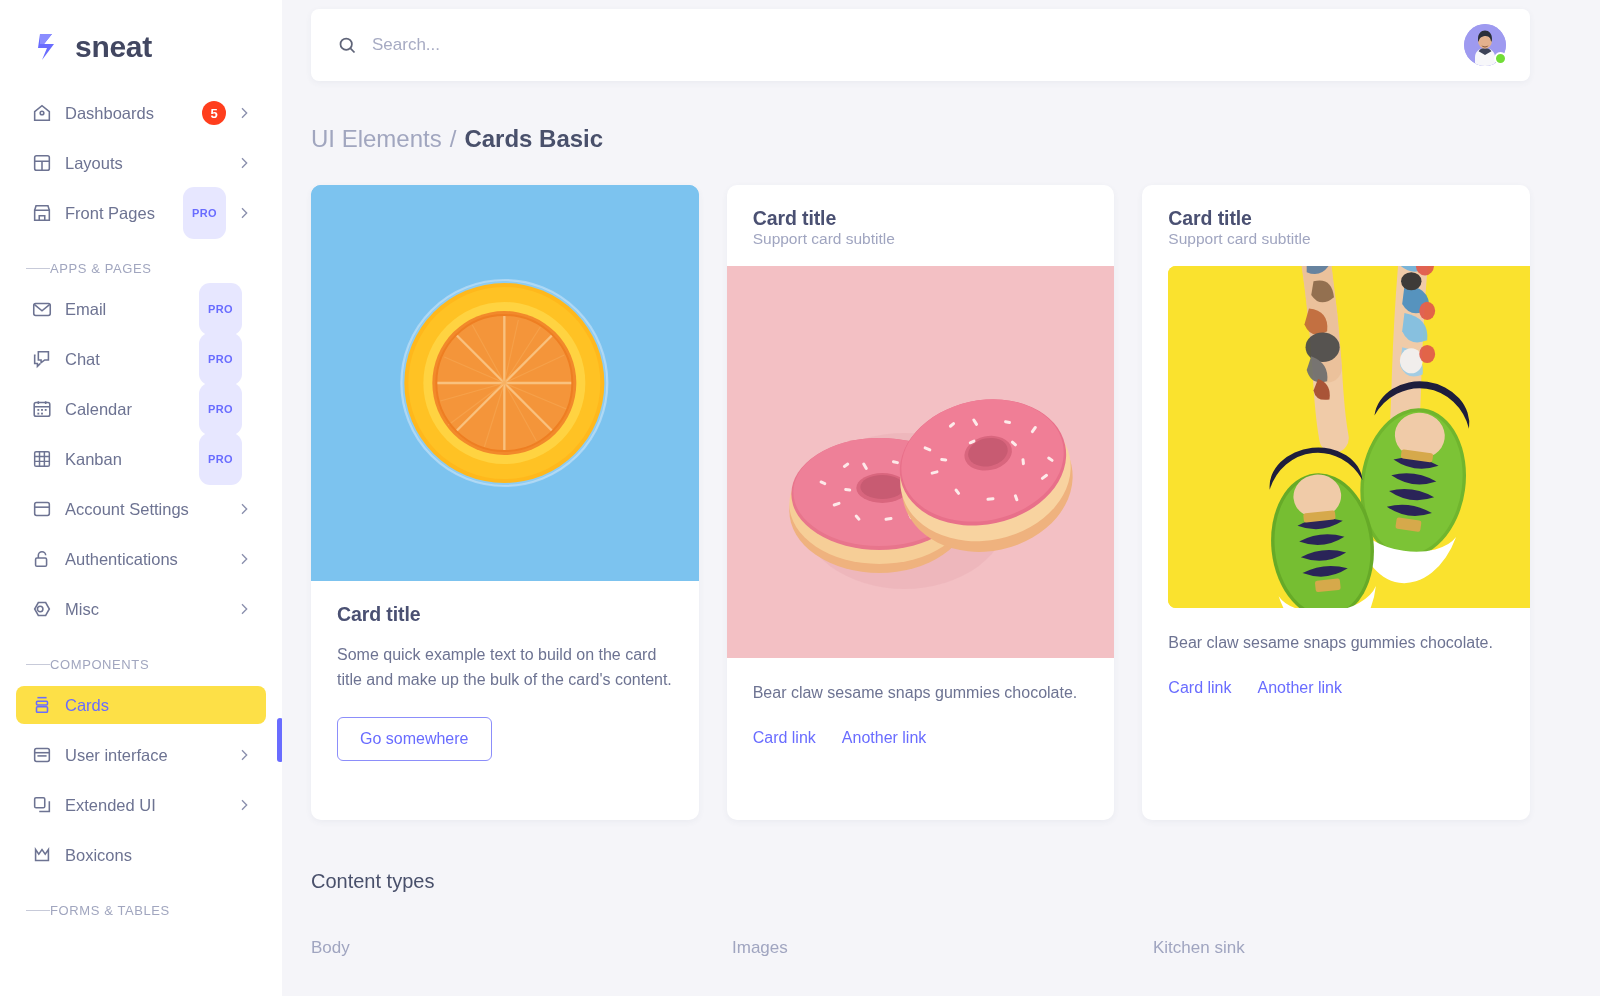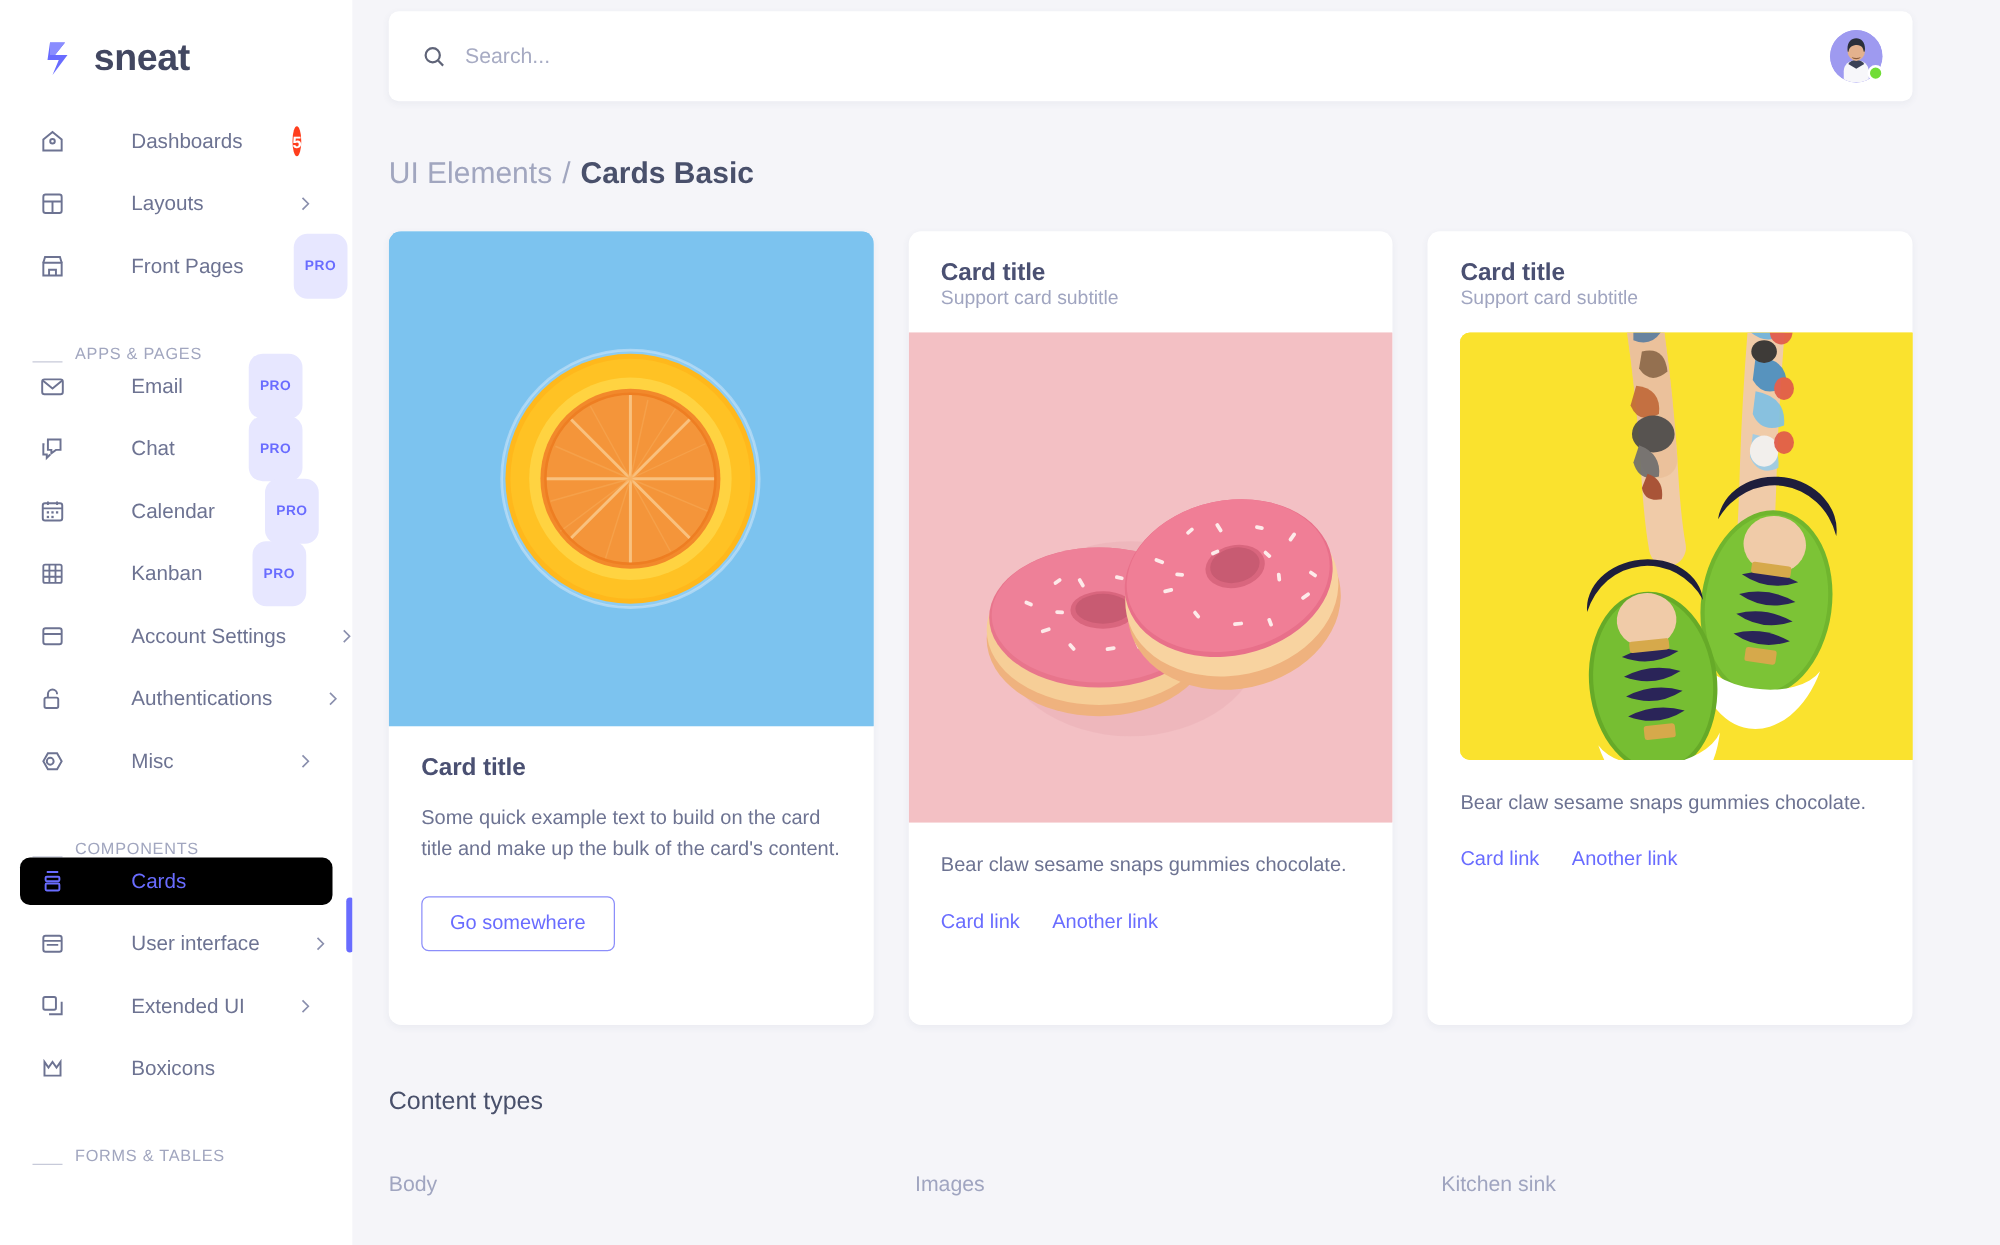--- a/index.html
+++ b/index.html
@@ -28,49 +28,49 @@
   .brand-name {
     font-size: 30px; font-weight: bold; color: #424761;
     letter-spacing: -0.3px;
   }
 
   .nav { padding: 0 16px; }
   .nav-item {
     display: flex; align-items: center;
     height: 38px; margin-bottom: 12px;
     padding: 0 14px; border-radius: 8px;
-    cursor: pointer; position: relative; gap: 40px;
+    cursor: pointer; position: relative;
   }
   .nav-item .ico {
     width: 24px; height: 24px; flex: 0 0 24px;
     display: flex; align-items: center; justify-content: center;
     color: #6D7392; margin-right: 11px;
   }
   .nav-item .lbl {
     font-size: 16.5px; color: #6D7392; flex: 1 1 auto;
     white-space: nowrap;
   }
-  .nav-item.active { background: #000000; justify-content: center; }
+  .nav-item.active { background: #fde047; justify-content: center; }
   .nav-item.active .lbl { color: #696CFF; }
   .nav-item.active .ico { color: #696CFF; }
   .chev { color: #8A8FAD; display: flex; align-items: center; }
   .badge-count {
     width: 24px; height: 24px; border-radius: 50%;
     background: #FF3E1D; color: #fff;
     font-size: 13px; font-weight: bold;
     display: flex; align-items: center; justify-content: center;
     margin-right: 10px;
   }
   .badge-pro {
     background: #E7E7FF; color: #696CFF;
     font-size: 11px; font-weight: bold; letter-spacing: .4px;
     border-radius: 11px; padding: 20px 9px; margin-right: 10px;
   }
   .sec-head {
-    display: flex; align-items: flex-end; gap: 10px;
+    display: flex; align-items: center; 
     padding: 0 16px 0 4px; height: 44px; margin-top: 14px;
   }
   .sec-line { width: 24px; height: 1px; background: #C7CAD9; flex: 0 0 24px; margin-left: 6px;}
   .sec-text {
     font-size: 13px; letter-spacing: .6px; color: #A1A6BF;
     text-transform: uppercase;
   }
   .active-indicator {
     position: absolute; left: 277px; top: 718px;
     width: 6px; height: 44px; background: #696CFF;

